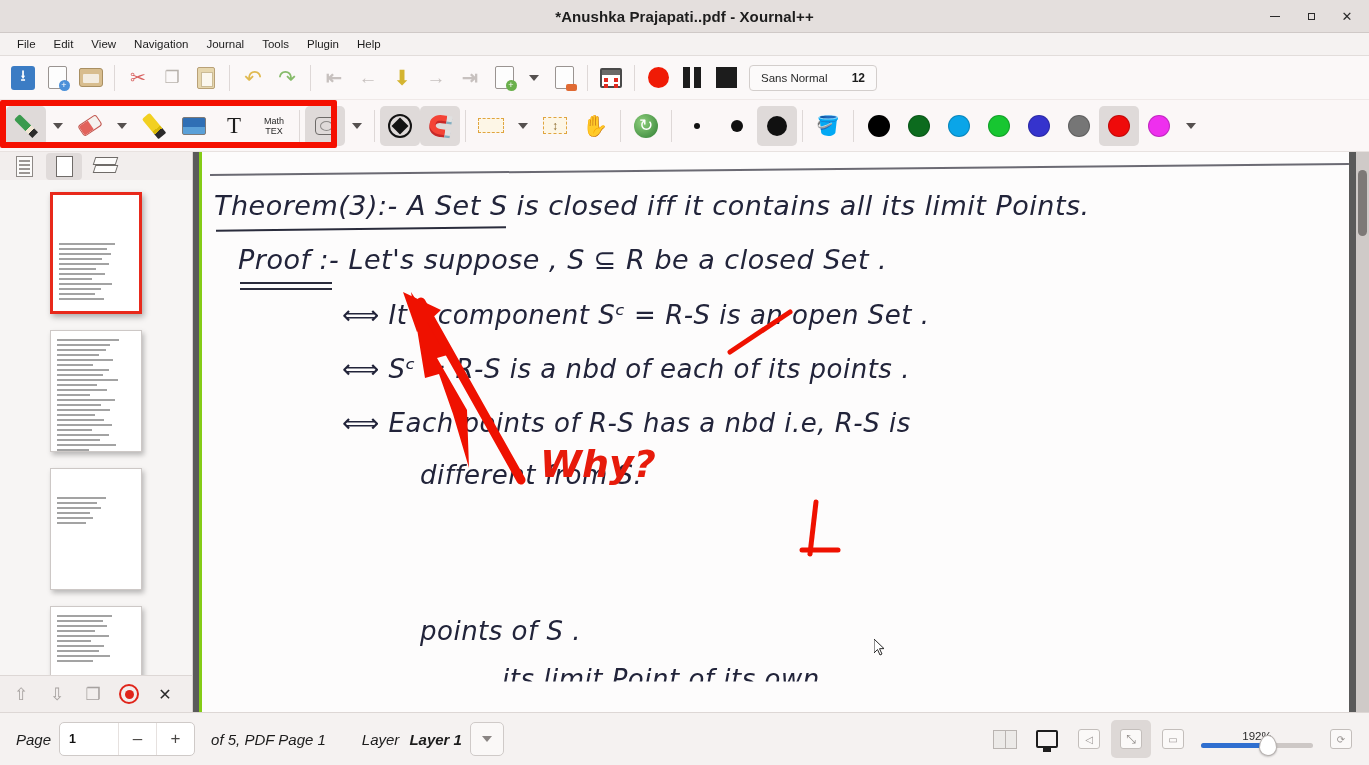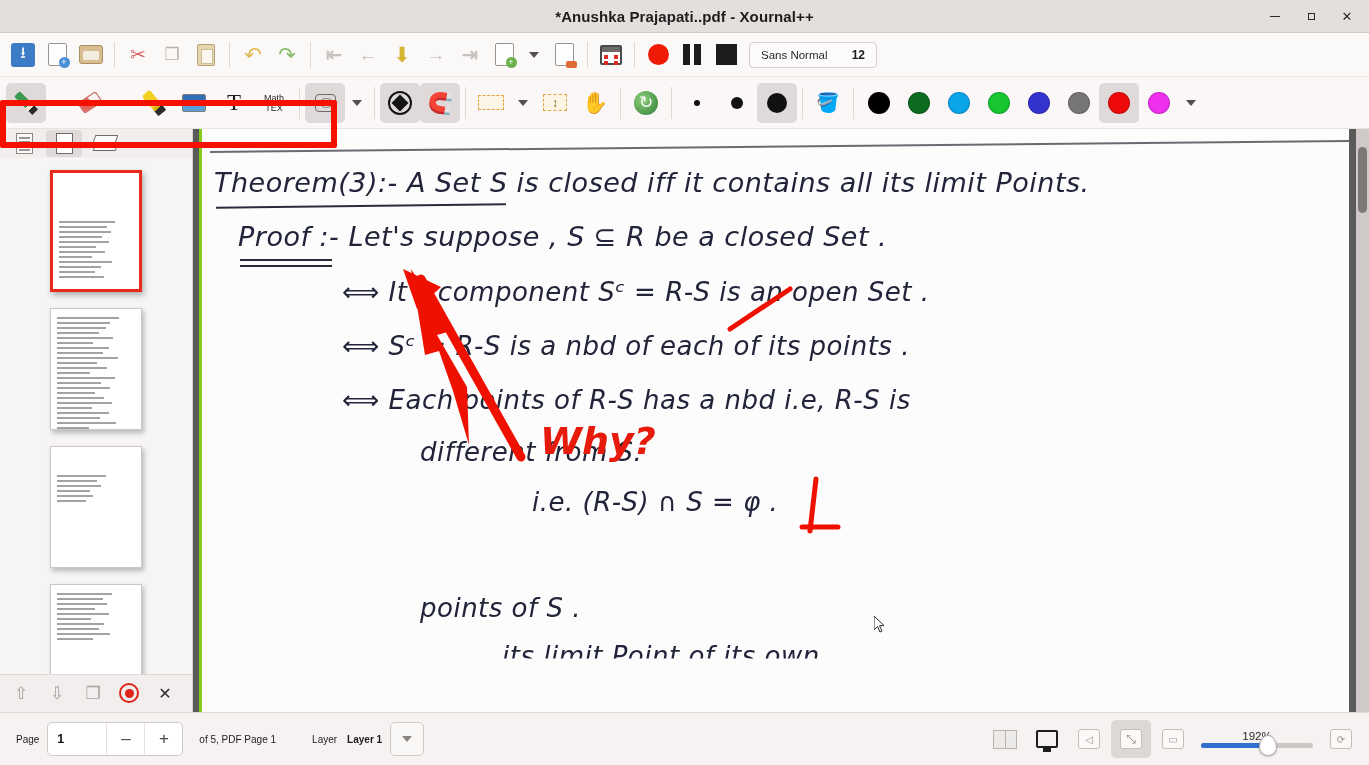--- a/index.html
+++ b/index.html
@@ -190,21 +190,21 @@
 
   
   .vscroll { position: absolute; right: 0; top: 0; width: 13px; bottom: 0; background: #cfcac8; }
   .vscroll .thumbbar { position: absolute; right: 2px; top: 18px; width: 9px; height: 66px; background: #7d7977; border-radius: 5px; }
 
   
   .statusbar {
     height: 53px; flex: 0 0 53px; background: #f5f2f1; display: flex; align-items: center;
     padding: 0 8px; gap: 0; border-top: 1px solid #ddd7d5;
   }
-  .sb-label { font-size: 10px; color: #1c1c1c; padding: 0 8px; white-space: nowrap; }
+  .sb-label { font-size: 15px; color: #1c1c1c; padding: 0 8px; white-space: nowrap; font-style: italic; }
   .sb-label.bold { font-weight: bold; }
   .pagebox {
     height: 34px; background: #fff; border: 1px solid #cfcac8; border-radius: 5px;
     display: flex; align-items: center; overflow: hidden;
   }
   .pagebox .pval { width: 58px; padding-left: 9px; font-size: 12.5px; color: #111; font-weight: bold; }
   .pagebox .pbtn { width: 38px; height: 34px; display: flex; align-items: center; justify-content: center; font-size: 17px; color: #4a4745; border-left: 1px solid #e6e1df; }
   .layerdrop {
     width: 34px; height: 34px; border: 1px solid #cfcac8; border-radius: 5px; background: #faf8f7;
     display: flex; align-items: center; justify-content: center; font-size: 11px; color: #6e6a68;
@@ -238,20 +238,30 @@
         </div>
       <div>
           <span class="wc-max-box"></span>
         </div>
       <div>
           <span>✕</span>
         </div>
     </div>
   </div>
 
+  <div class="menubar">
+    <div class="mi">File</div>
+    <div class="mi">Edit</div>
+    <div class="mi">View</div>
+    <div class="mi">Navigation</div>
+    <div class="mi">Journal</div>
+    <div class="mi">Tools</div>
+    <div class="mi">Plugin</div>
+    <div class="mi">Help</div>
+  </div>
 
   <div class="toolbar1">
     <div class="tbtn">
         <span class="ic-save"></span>
       </div>
     <div class="tbtn">
         <span class="ic-page">
           <span class="plus">+</span>
         </span>
       </div>
@@ -548,21 +558,20 @@
           <div style="position:absolute;left:14px;top:76px;width:290px;height:2px;background:#2a2c3c;transform:rotate(-0.7deg);"></div>
 
           <div class="hw" style="left:36px;  top:92px;  font-size:27px;">Proof :- Let's suppose , S ⊆ R be a closed Set .</div>
           <div style="position:absolute;left:38px;top:130px;width:92px;height:2px;background:#2a2c3c;"></div>
           <div style="position:absolute;left:38px;top:136px;width:92px;height:2px;background:#2a2c3c;"></div>
 
           <div class="hw" style="left:140px; top:148px; font-size:26px;">⟺ It's component Sᶜ = R-S is an open Set .</div>
           <div class="hw" style="left:140px; top:202px; font-size:26px;">⟺ Sᶜ = R-S is a nbd of each of its points .</div>
           <div class="hw" style="left:140px; top:256px; font-size:26px;">⟺ Each points of R-S has a nbd i.e, R-S is</div>
           <div class="hw" style="left:218px; top:308px; font-size:26px;">different from S.</div>
-          <div class="hw" style="left:330px; top:358px; font-size:26px;">i.e. (R-S) ∩ S = φ .</div>
           <div class="hw" style="left:300px; top:512px; font-size:26px; clip-path: inset(0 0 42% 0);">its limit Point of its own .</div>
           <div class="hw" style="left:218px; top:464px; font-size:26px;">points of S .</div>
 
           <div class="redink" style="left:338px; top:290px; font-size:38px; font-style:italic;">Why?</div>
 
           <svg style="position:absolute;left:0;top:0;width:100%;height:100%;pointer-events:none;">
             <path d="M 528 200 L 588 160" stroke="#ef1100" stroke-width="5" fill="none" stroke-linecap="round"></path>
             <path d="M 614 350 L 608 402" stroke="#ef1100" stroke-width="5" fill="none" stroke-linecap="round"></path>
             <path d="M 600 398 L 636 398" stroke="#ef1100" stroke-width="5" fill="none" stroke-linecap="round"></path>
           </svg>

